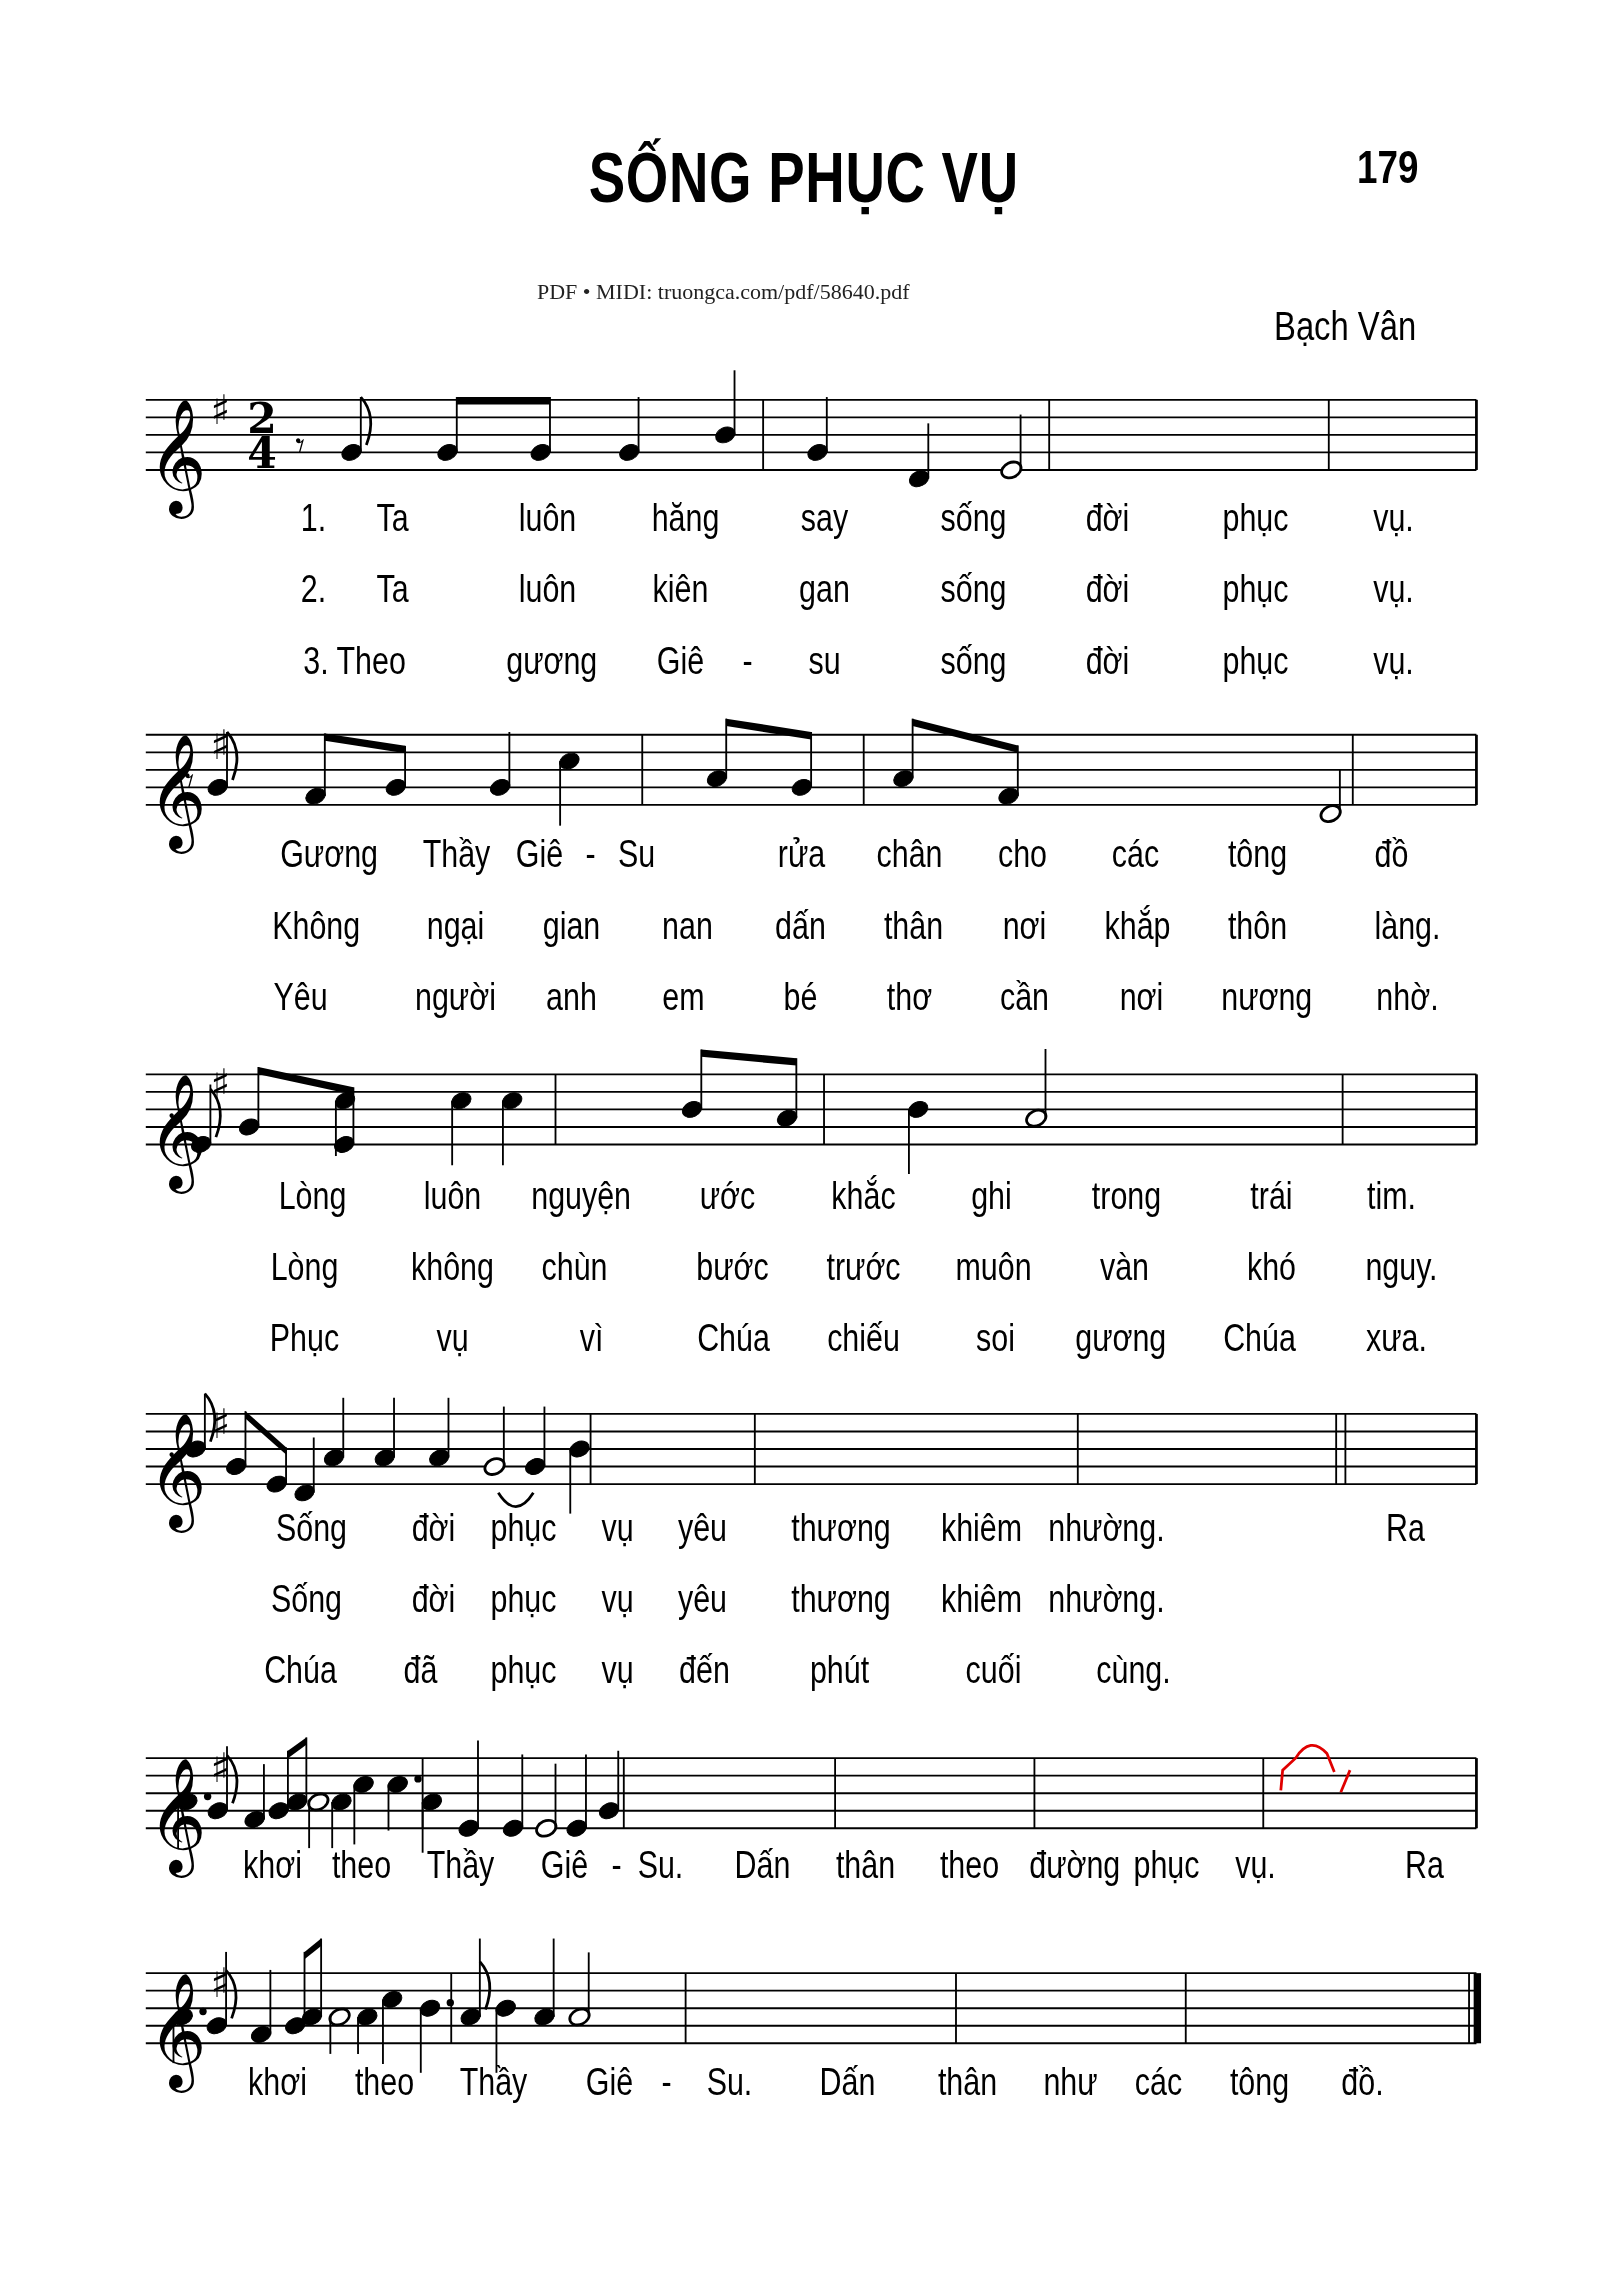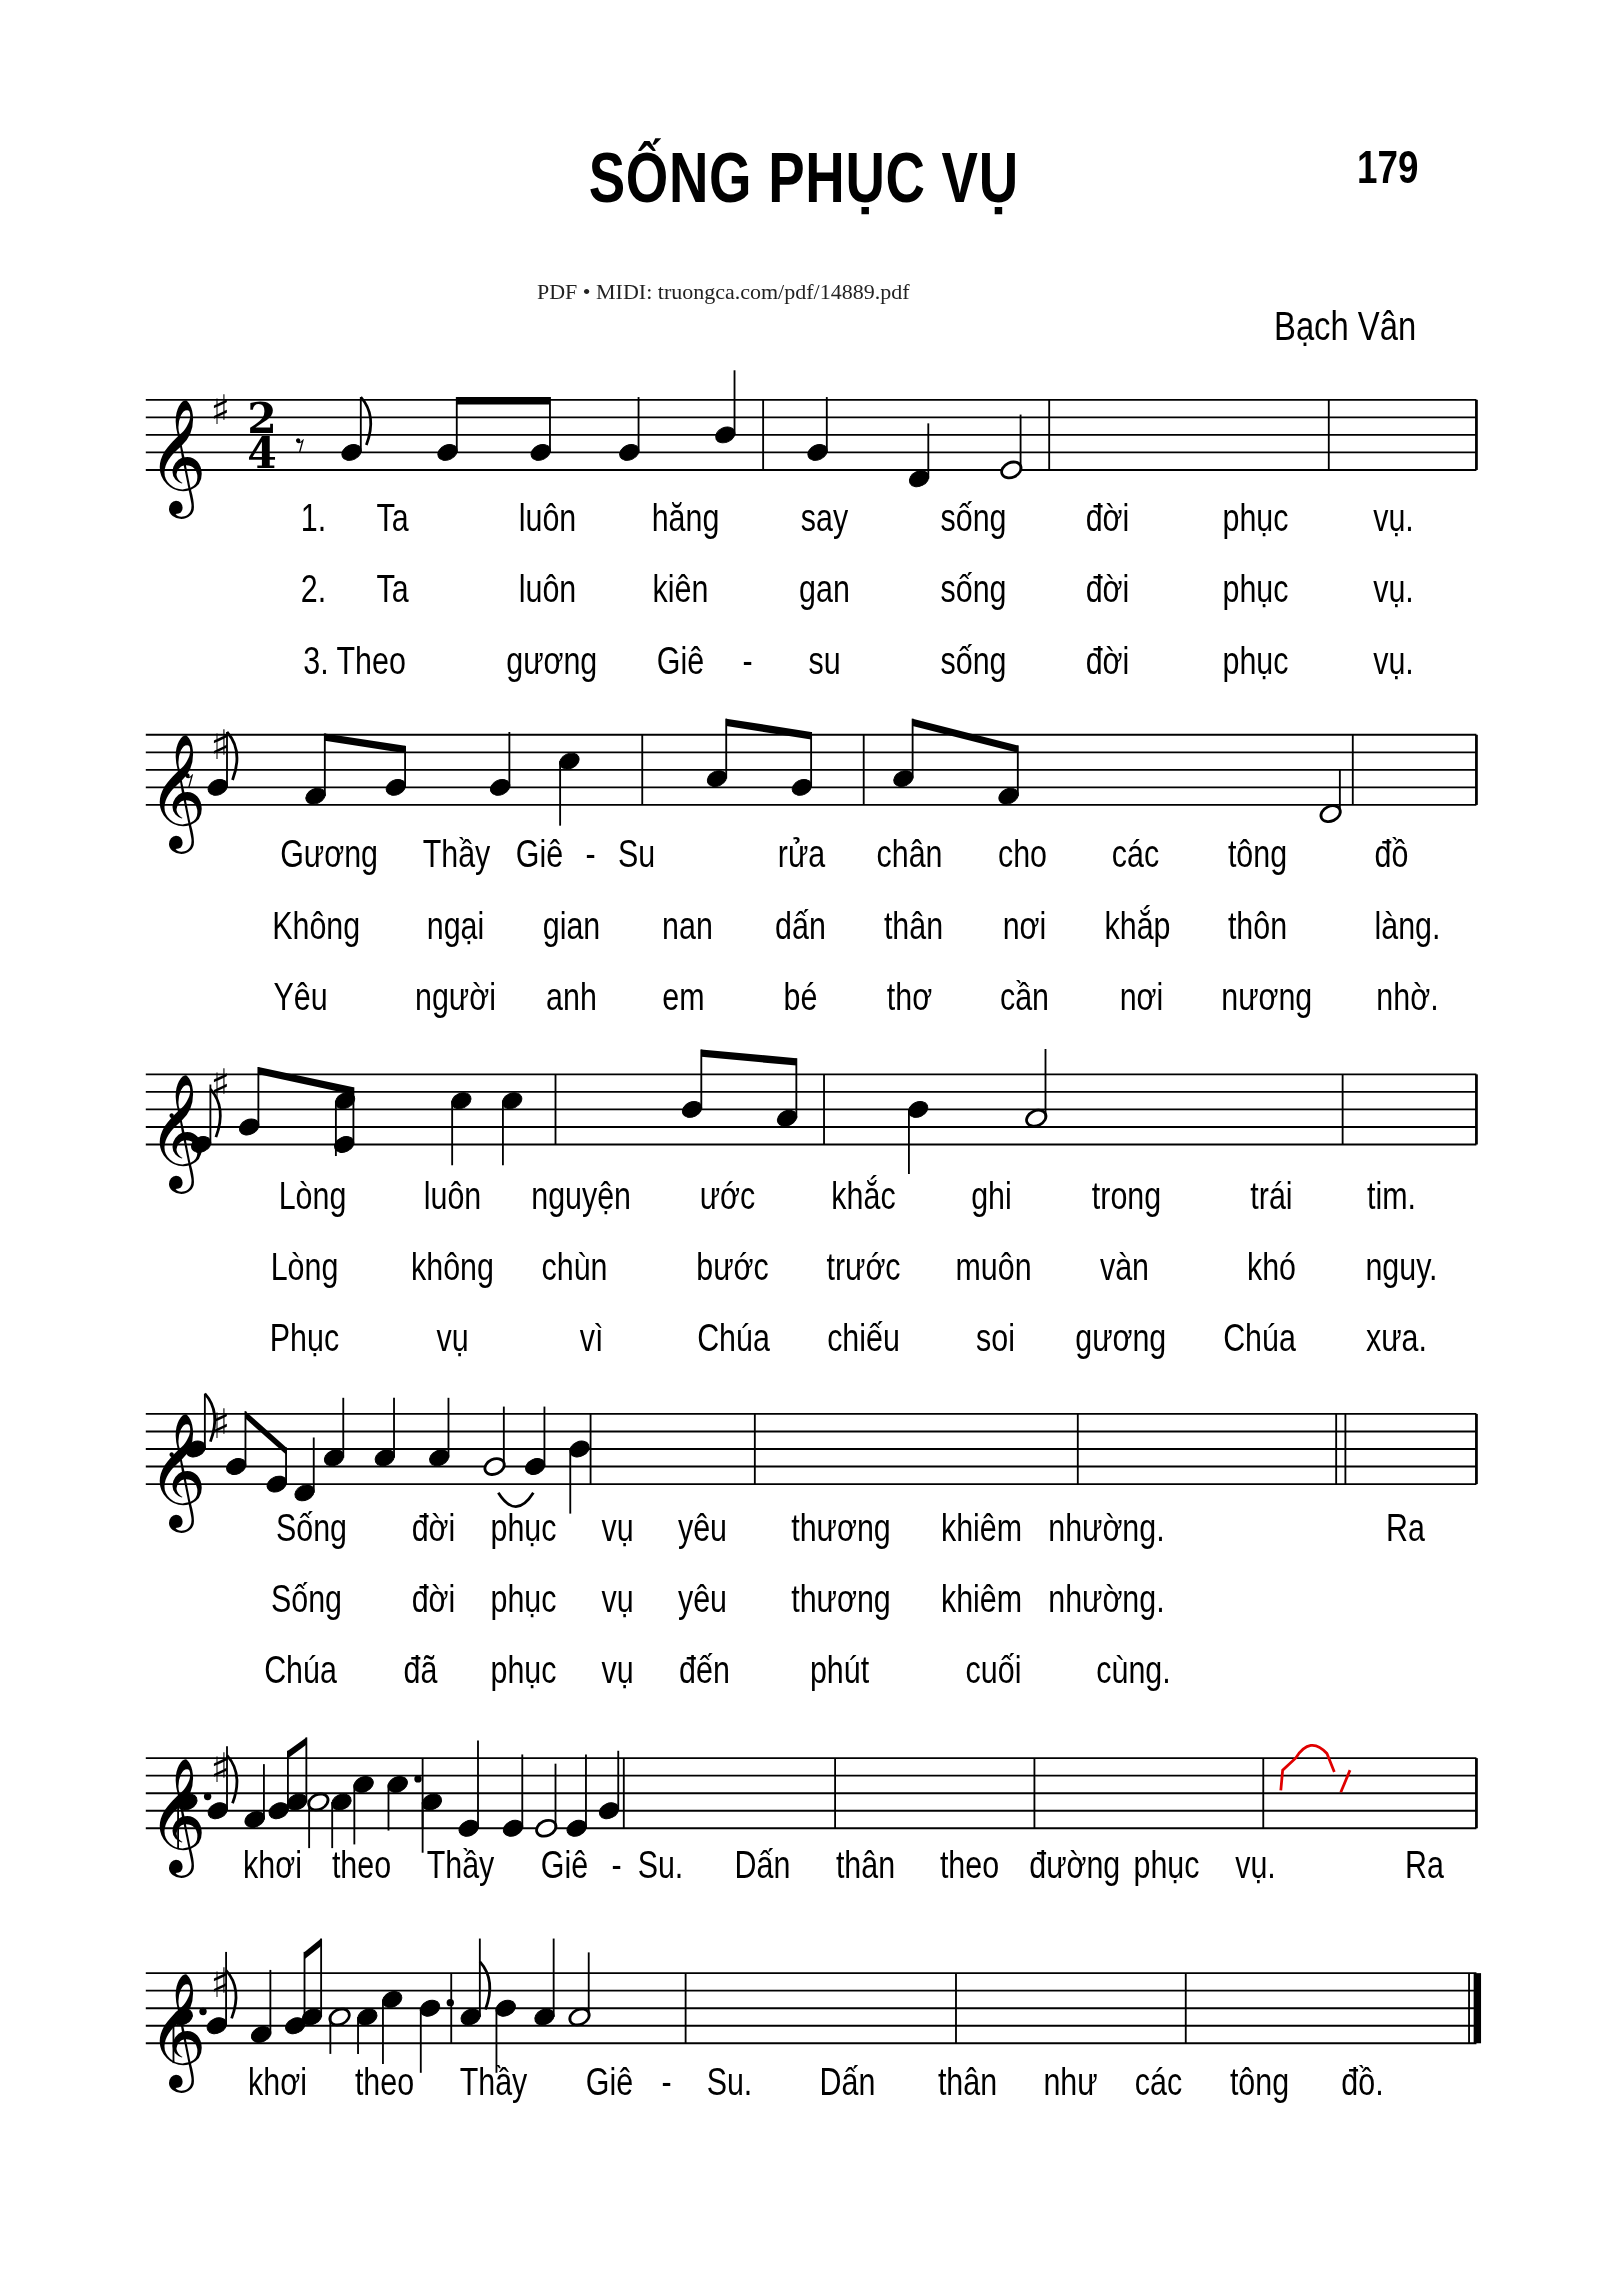--- a/index.html
+++ b/index.html
@@ -11,21 +11,21 @@
   .source { left:537px; top:279px; font-family:"Liberation Serif", serif; font-size:22px; color:#222; }
   .composer { left:1274px; top:303px; font-size:41px; transform:scaleX(0.8); transform-origin:0 0; }
   svg.score { position:absolute; left:0; top:0; width:1613px; height:2289px; }
   .lyric { position:absolute; font-size:39px; white-space:nowrap; transform:scaleX(0.78); transform-origin:50% 0; }
 </style>
 </head>
 <body>
 
 <div class="abs title"><span>SỐNG PHỤC VỤ</span></div>
 <div class="abs page-num">179</div>
-<div class="abs source">PDF • MIDI: truongca.com/pdf/14889.pdf</div>
+<div class="abs source">PDF • MIDI: truongca.com/pdf/58640.pdf</div>
 <div class="abs composer">Bạch Vân</div>
 
 <svg class="score" xmlns="http://www.w3.org/2000/svg" viewBox="0 0 1748 2480">
   <g id="staves">
       <g>
         <line x1="158" x2="1600" y1="433" y2="433" stroke="#000" stroke-width="2"></line>
         <line x1="158" x2="1600" y1="452" y2="452" stroke="#000" stroke-width="2"></line>
         <line x1="158" x2="1600" y1="471" y2="471" stroke="#000" stroke-width="2"></line>
         <line x1="158" x2="1600" y1="490" y2="490" stroke="#000" stroke-width="2"></line>
         <line x1="158" x2="1600" y1="509" y2="509" stroke="#000" stroke-width="2"></line>

